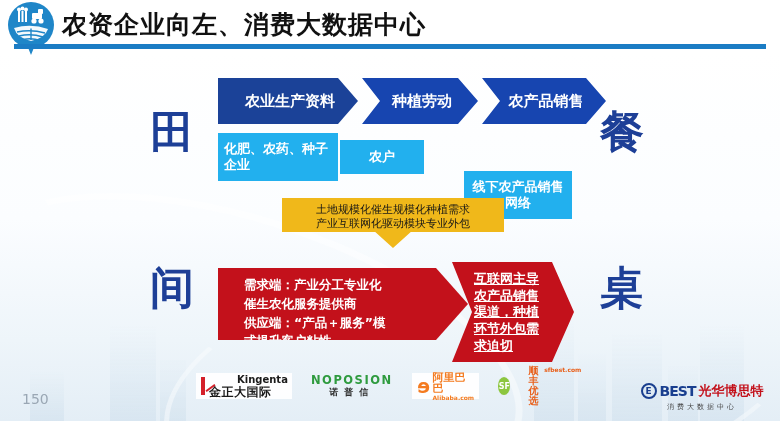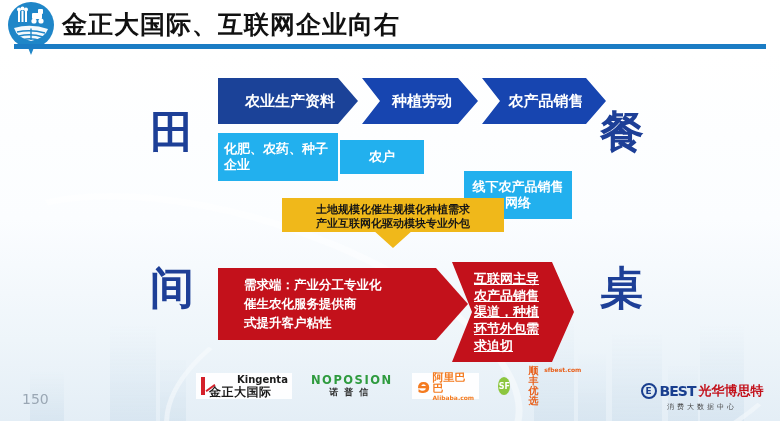--- a/index.html
+++ b/index.html
@@ -56,21 +56,21 @@
   
   .lbox{position:absolute;background:#22b0ee;color:#ffffff;font-weight:bold;font-size:13px;
     line-height:1.25;display:flex;align-items:center;}
   #lbox-0{left:218px;top:133px;width:108px;height:48px;padding:0 6px;justify-content:flex-start;text-align:left;}
   #lbox-1{left:340px;top:140px;width:84px;height:34px;justify-content:center;text-align:center;}
   #lbox-2{left:464px;top:133px;width:100px;height:48px;padding:0 4px;justify-content:center;text-align:center;margin-top:38px;}
 
   
   .ybanner{position:absolute;left:282px;top:198px;width:222px;height:50px;background:#f0b81a;
     clip-path:polygon(0 0,100% 0,100% 68%,58% 68%,50% 100%,42% 68%,0 68%);
-    color:#161616;font-weight:bold;font-size:11px;line-height:1.25;text-align:center;
+    color:#161616;font-weight:normal;font-size:11px;line-height:1.25;text-align:center;
     padding-top:5px;box-sizing:border-box;}
 
   
   .rbox{position:absolute;background:#c3111b;color:#ffffff;font-weight:bold;}
   #rbox-left{left:218px;top:268px;width:250px;height:72px;
     clip-path:polygon(0 0,218px 0,250px 50%,218px 100%,0 100%);
     font-size:12.5px;line-height:1.5;padding:8px 34px 0 26px;box-sizing:border-box;}
   #rbox-right{left:452px;top:262px;width:122px;height:100px;
     clip-path:polygon(0 0,100px 0,122px 50%,100px 100%,0 100%,20px 50%);
     font-size:13px;line-height:1.28;padding:9px 14px 0 22px;box-sizing:border-box;text-decoration:underline;}
@@ -158,21 +158,21 @@
           <path d="M6 26 q17 -5 34 1 q-3 9 -17 12 q-14 -3 -17 -13z" opacity=".95"></path>
         </g>
         <g stroke="#1f86c8" stroke-width="1.4" fill="none">
           <path d="M9 30 q14 -3 28 1"></path>
             <path d="M11 34 q12 -3 24 1"></path>
             <path d="M15 37.5 q9 -2 17 1"></path>
           <path d="M23 26.5 L23 38"></path>
         </g>
       </svg>
     </div>
-    <div class="page-title">金正大国际、互联网企业向右</div>
+    <div class="page-title">农资企业向左、消费大数据中心</div>
     <div class="hdr-rule"></div>
   </div>
 
   <div class="bigchar" id="char-tian">田</div>
   <div class="bigchar" id="char-jian">间</div>
   <div class="bigchar" id="char-can">餐</div>
   <div class="bigchar" id="char-zhuo">桌</div>
 
   <div class="chev-row">
     <div class="chev" id="chev-0">
@@ -197,20 +197,21 @@
   </div>
 
   <div class="ybanner">
     <div>土地规模化催生规模化种植需求</div>
     <div>产业互联网化驱动模块专业外包</div>
   </div>
 
   <div class="rbox" id="rbox-left">
     <div>需求端：产业分工专业化</div>
     <div>催生农化服务提供商</div>
+    <div>供应端：“产品＋服务”模</div>
     <div>式提升客户粘性</div>
   </div>
   <div class="rbox" id="rbox-right">
     <div>互联网主导</div>
     <div>农产品销售</div>
     <div>渠道，种植</div>
     <div>环节外包需</div>
     <div>求迫切</div>
   </div>
 

